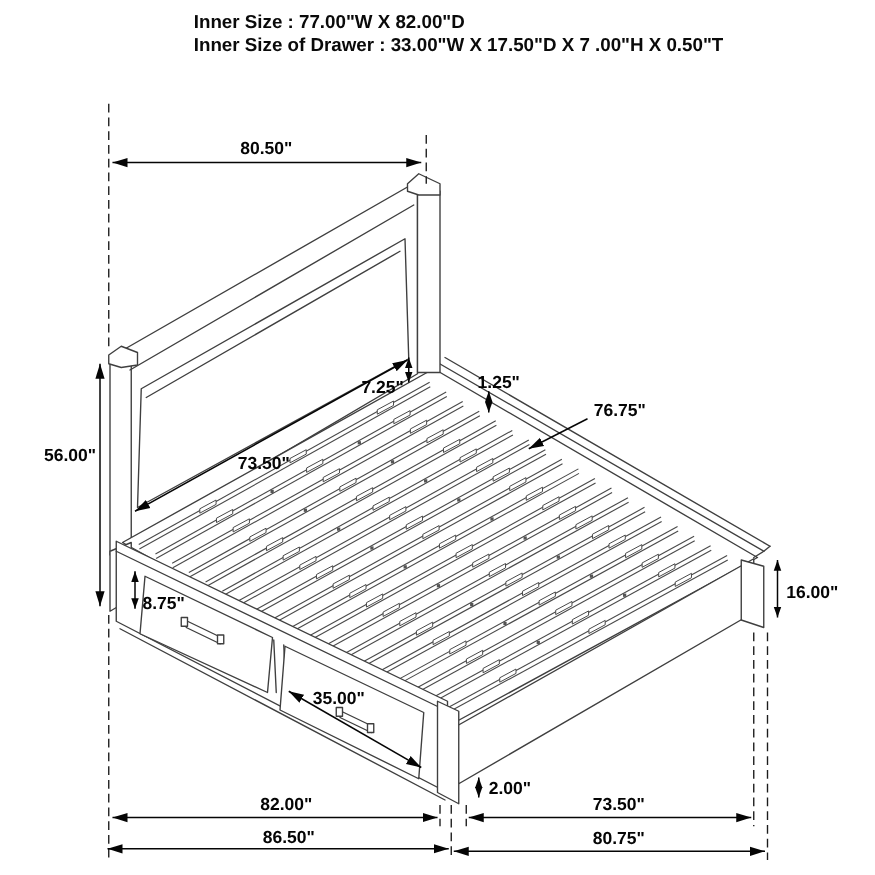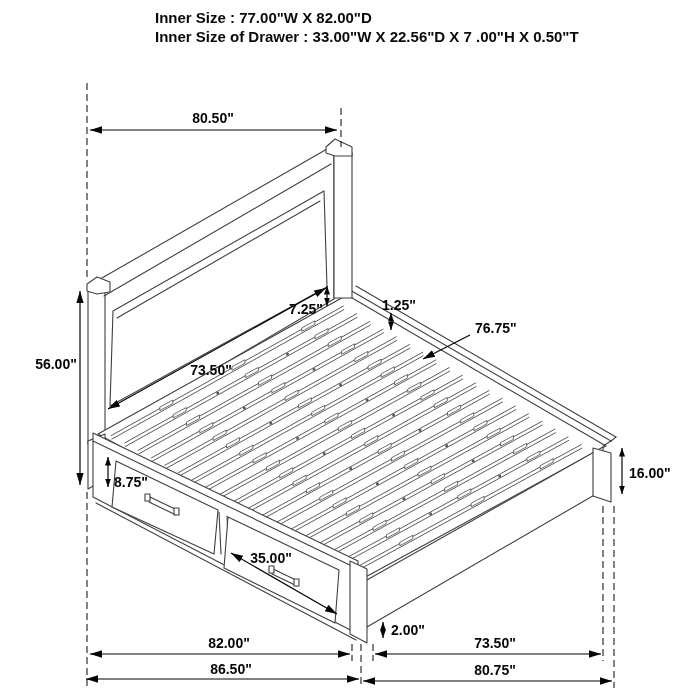--- a/index.html
+++ b/index.html
@@ -16,21 +16,21 @@
   .ext{stroke:#1c1c1c;stroke-width:1.1;fill:none;stroke-dasharray:7 4;}
   .dimt{font-family:"Liberation Sans",sans-serif;font-size:14px;font-weight:bold;fill:#050505;}
 </style>
 </head>
 <body>
 
 <div class="page">
 
   <div class="spec-header">
     <div>Inner Size : 77.00"W X 82.00"D</div>
-    <div>Inner Size of Drawer : 33.00"W X 22.56"D X 7 .00"H X 0.50"T</div>
+    <div>Inner Size of Drawer : 33.00"W X 17.50"D X 7 .00"H X 0.50"T</div>
   </div>
 
   <svg id="bed-svg" width="700" height="700" viewBox="0 0 700 700">
     <defs>
       <marker id="ah" markerUnits="userSpaceOnUse" markerWidth="13" markerHeight="10" refX="12" refY="4.5" orient="auto-start-reverse">
         <path d="M0,0.8 L12,4.5 L0,8.2 Z" fill="#050505"></path>
       </marker>
       <marker id="ahs" markerUnits="userSpaceOnUse" markerWidth="10" markerHeight="8" refX="8.5" refY="3.5" orient="auto-start-reverse">
         <path d="M0,0.5 L8.5,3.5 L0,6.5 Z" fill="#050505"></path>
       </marker>

